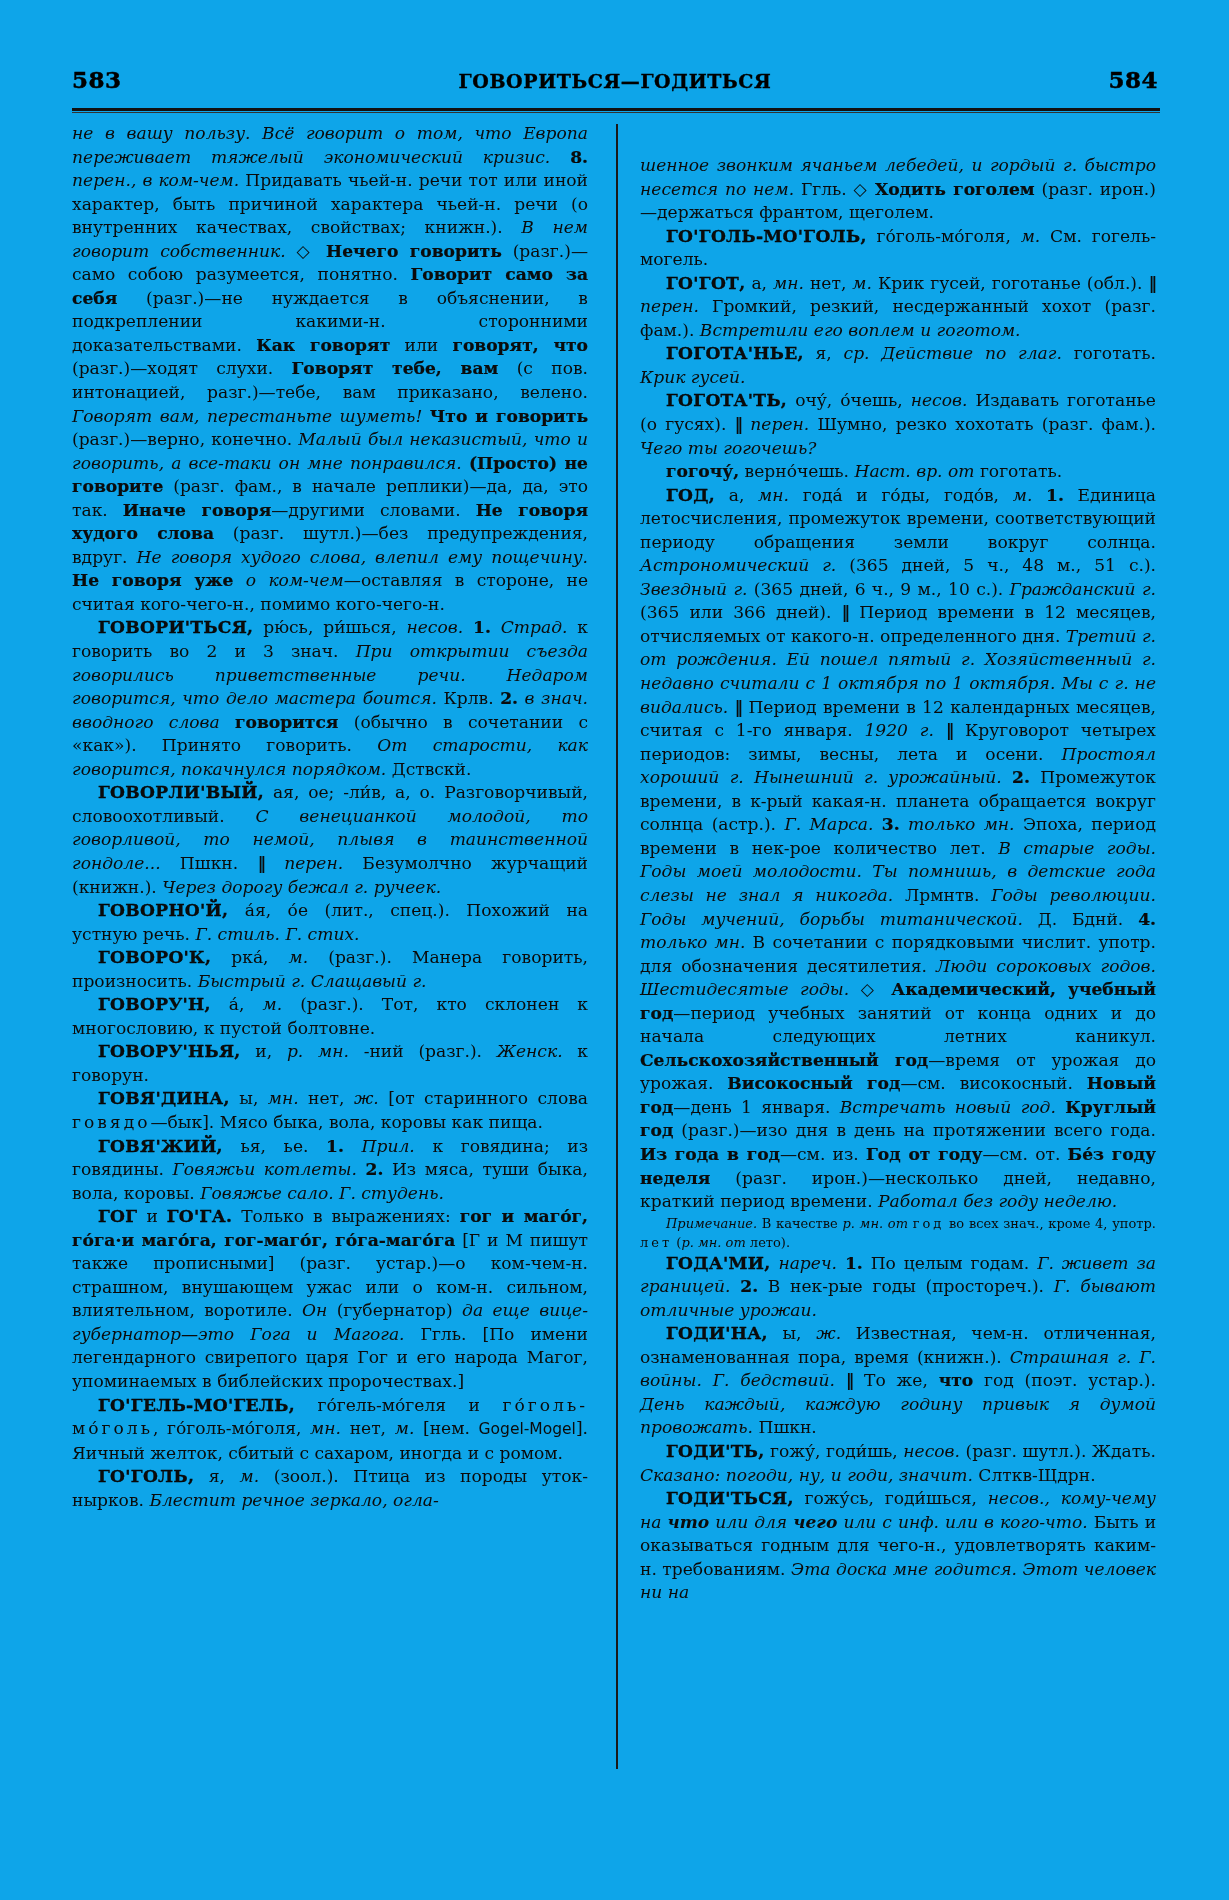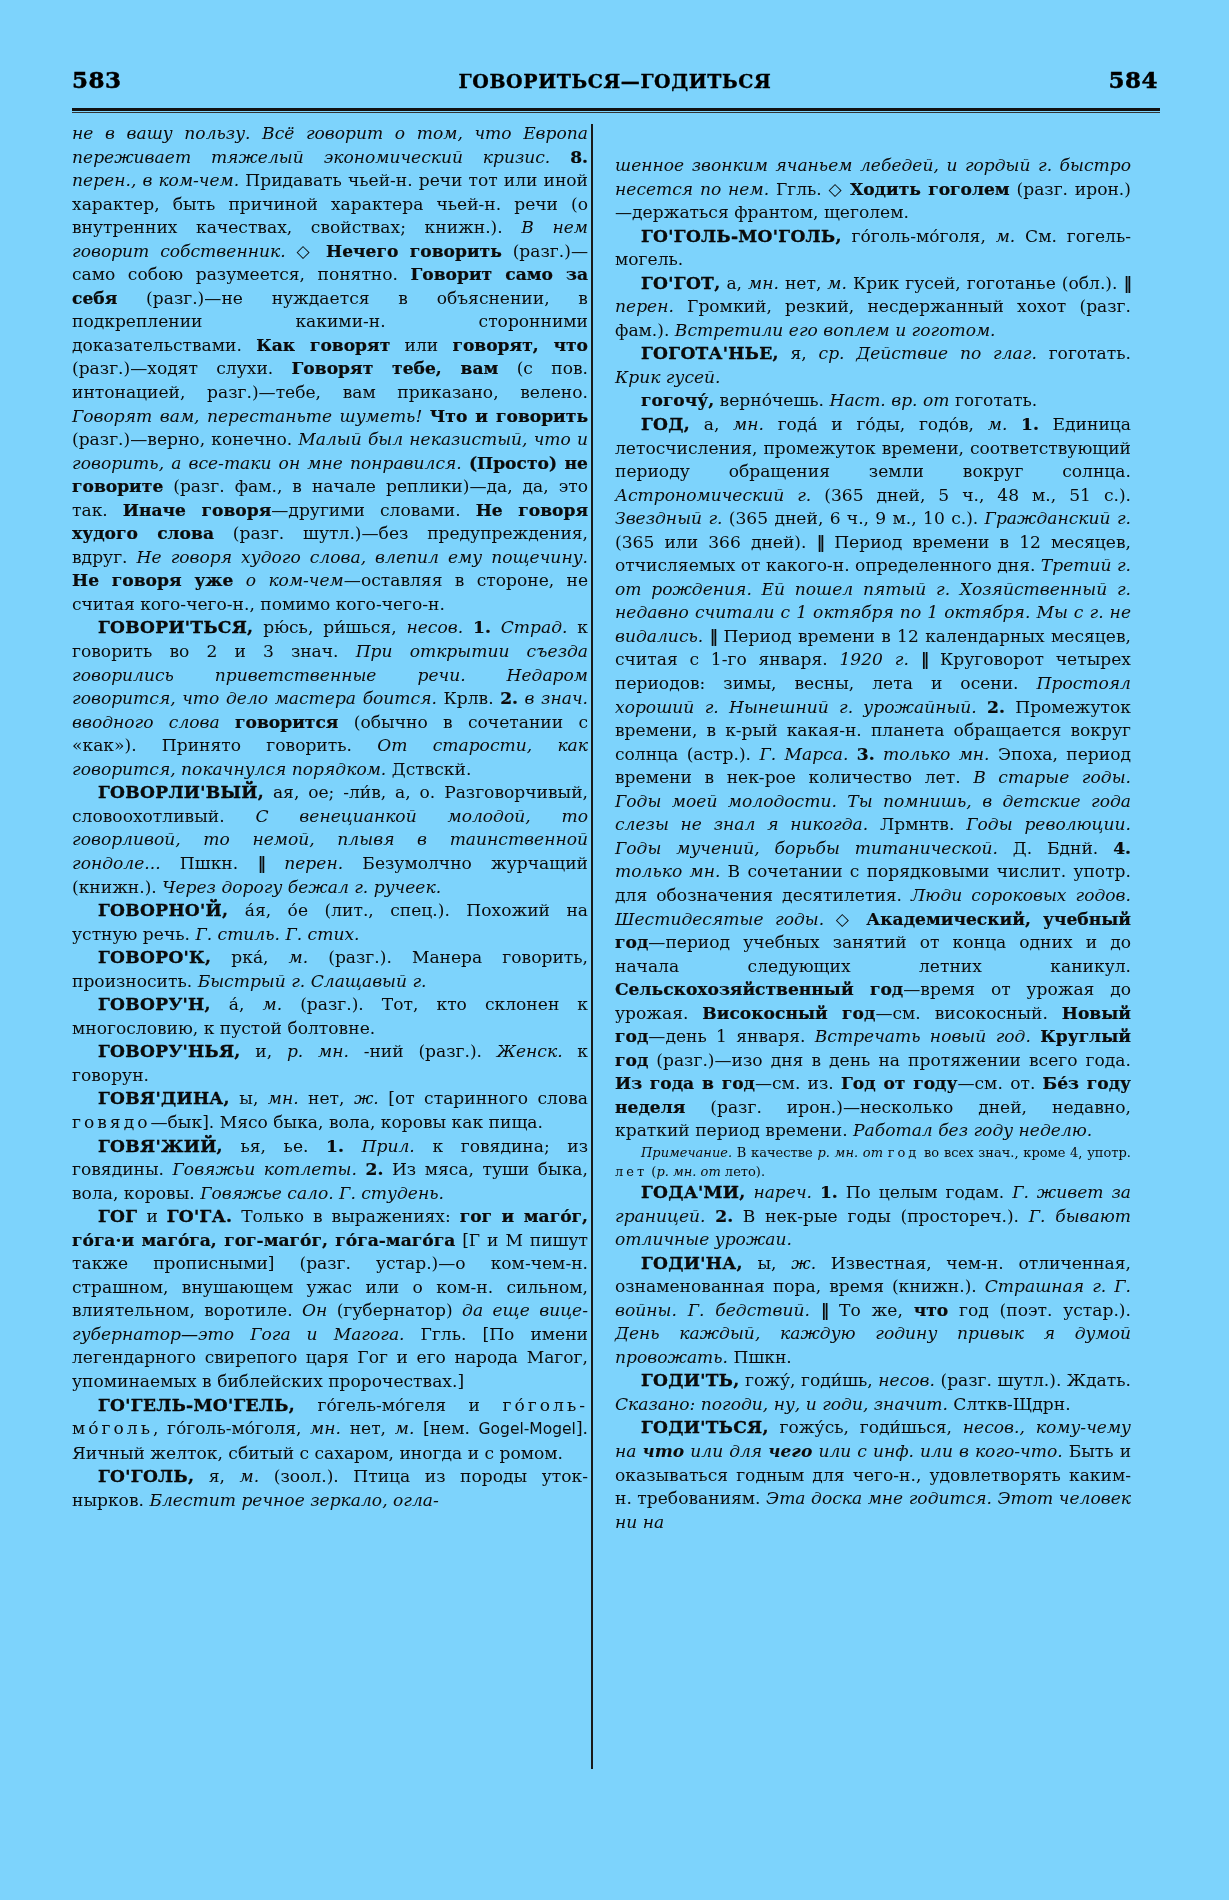--- a/index.html
+++ b/index.html
@@ -4,21 +4,21 @@
 <style>
   html, body {
     margin: 0;
     padding: 0;
     background: #ffffff;
   }
   #page {
     position: relative;
     width: 1229px;
     height: 1900px;
-    background: #7dd3fc;
+    background: #0ea5e9;
     font-family: "DejaVu Serif", "Liberation Serif", serif;
     color: #0b0b0b;
     overflow: hidden;
   }
 
   
   #running-head {
     position: absolute;
     left: 72px;
     top: 66px;
@@ -70,21 +70,21 @@
     display: flex;
   }
   .column {
     width: 516px;
     font-size: 17.1px;
     line-height: 23.55px;
     text-align: justify;
     text-justify: inter-word;
     hyphens: manual;
   }
-  .column.left  { padding-right: 3px; }
+  .column.left  { padding-right: 28px; }
   .column.right { padding-left: 22px; margin-top: 32px; }
   #col-divider {
     width: 2px;
     background: #1a1a1a;
     margin: 2px 0 0 0;
     align-self: stretch;
     height: 1645px;
     flex: 0 0 2px;
   }
 
@@ -142,20 +142,21 @@
         <div class="para"><span class="hw">ГОГ</span><span> и </span><span class="hw">ГО'ГА.</span><span> Только в выражениях: </span><span class="b">гог и маго́г, го́га·и маго́га, гог-маго́г, го́га-маго́га</span><span> [Г и М пишут также прописными] (разг. устар.)—о ком-чем-н. страшном, внушающем ужас или о ком-н. сильном, влиятельном, воротиле. </span><span class="i">Он</span><span> (губернатор) </span><span class="i">да еще вице-губернатор—это Гога и Магога.</span><span> Ггль. [По имени легендарного свирепого царя Гог и его народа Магог, упоминаемых в библейских пророчествах.]</span></div>
         <div class="para"><span class="hw">ГО'ГЕЛЬ-МО'ГЕЛЬ,</span><span> го́гель-мо́геля и </span><span class="sp">го́голь-мо́голь</span><span>, го́голь-мо́голя, </span><span class="i">мн.</span><span> нет, </span><span class="i">м.</span><span> [нем. </span><span class="lat">Gogel-Mogel</span><span>]. Яичный желток, сбитый с сахаром, иногда и с ромом.</span></div>
         <div class="para"><span class="hw">ГО'ГОЛЬ,</span><span> я, </span><span class="i">м.</span><span> (зоол.). Птица из породы уток-нырков. </span><span class="i">Блестит речное зеркало, огла-</span></div>
       </div>
     <div id="col-divider"></div>
     <div class="column right" id="col-right">
         <div class="para cont"><span class="i">шенное звонким ячаньем лебедей, и гордый г. быстро несется по нем.</span><span> Ггль. </span><span class="dia">◇</span><span> </span><span class="b">Ходить гоголем</span><span> (разг. ирон.)—держаться франтом, щеголем.</span></div>
         <div class="para"><span class="hw">ГО'ГОЛЬ-МО'ГОЛЬ,</span><span> го́голь-мо́голя, </span><span class="i">м.</span><span> См. гогель-могель.</span></div>
         <div class="para"><span class="hw">ГО'ГОТ,</span><span> а, </span><span class="i">мн.</span><span> нет, </span><span class="i">м.</span><span> Крик гусей, гоготанье (обл.). </span><span class="par">‖</span><span class="i"> перен.</span><span> Громкий, резкий, несдержанный хохот (разг. фам.). </span><span class="i">Встретили его воплем и гоготом.</span></div>
         <div class="para"><span class="hw">ГОГОТА'НЬЕ,</span><span> я, </span><span class="i">ср. Действие по глаг.</span><span> гоготать. </span><span class="i">Крик гусей.</span></div>
+        <div class="para"><span class="hw">ГОГОТА'ТЬ,</span><span> очу́, о́чешь, </span><span class="i">несов.</span><span> Издавать гоготанье (о гусях). </span><span class="par">‖</span><span class="i"> перен.</span><span> Шумно, резко хохотать (разг. фам.). </span><span class="i">Чего ты гогочешь?</span></div>
         <div class="para"><span class="b">гогочу́,</span><span> верно́чешь. </span><span class="i">Наст. вр. от</span><span> гоготать.</span></div>
         <div class="para"><span class="hw">ГОД,</span><span> а, </span><span class="i">мн.</span><span> года́ и го́ды, годо́в, </span><span class="i">м.</span><span> </span><span class="b">1.</span><span> Единица летосчисления, промежуток времени, соответствующий периоду обращения земли вокруг солнца. </span><span class="i">Астрономический г.</span><span> (365 дней, 5 ч., 48 м., 51 с.). </span><span class="i">Звездный г.</span><span> (365 дней, 6 ч., 9 м., 10 с.). </span><span class="i">Гражданский г.</span><span> (365 или 366 дней). </span><span class="par">‖</span><span> Период времени в 12 месяцев, отчисляемых от какого-н. определенного дня. </span><span class="i">Третий г. от рождения. Ей пошел пятый г. Хозяйственный г. недавно считали с 1 октября по 1 октября. Мы с г. не видались.</span><span> </span><span class="par">‖</span><span> Период времени в 12 календарных месяцев, считая с 1-го января. </span><span class="i">1920 г.</span><span> </span><span class="par">‖</span><span> Круговорот четырех периодов: зимы, весны, лета и осени. </span><span class="i">Простоял хороший г. Нынешний г. урожайный.</span><span> </span><span class="b">2.</span><span> Промежуток времени, в к-рый какая-н. планета обращается вокруг солнца (астр.). </span><span class="i">Г. Марса.</span><span> </span><span class="b">3.</span><span class="i"> только мн.</span><span> Эпоха, период времени в нек-рое количество лет. </span><span class="i">В старые годы. Годы моей молодости. Ты помнишь, в детские года слезы не знал я никогда.</span><span> Лрмнтв. </span><span class="i">Годы революции. Годы мучений, борьбы титанической.</span><span> Д. Бднй. </span><span class="b">4.</span><span class="i"> только мн.</span><span> В сочетании с порядковыми числит. употр. для обозначения десятилетия. </span><span class="i">Люди сороковых годов. Шестидесятые годы.</span><span> </span><span class="dia">◇</span><span> </span><span class="b">Академический, учебный год</span><span>—период учебных занятий от конца одних и до начала следующих летних каникул. </span><span class="b">Сельскохозяйственный год</span><span>—время от урожая до урожая. </span><span class="b">Високосный год</span><span>—см. високосный. </span><span class="b">Новый год</span><span>—день 1 января. </span><span class="i">Встречать новый год.</span><span> </span><span class="b">Круглый год</span><span> (разг.)—изо дня в день на протяжении всего года. </span><span class="b">Из года в год</span><span>—см. из. </span><span class="b">Год от году</span><span>—см. от. </span><span class="b">Бе́з году неделя</span><span> (разг. ирон.)—несколько дней, недавно, краткий период времени. </span><span class="i">Работал без году неделю.</span></div>
         <div class="para note"><span class="i">Примечание.</span><span> В качестве </span><span class="i">р. мн. от</span><span> </span><span class="sp">год</span><span> во всех знач., кроме 4, употр. </span><span class="sp">лет</span><span> (</span><span class="i">р. мн. от</span><span> лето).</span></div>
         <div class="para"><span class="hw">ГОДА'МИ,</span><span class="i"> нареч.</span><span> </span><span class="b">1.</span><span> По целым годам. </span><span class="i">Г. живет за границей.</span><span> </span><span class="b">2.</span><span> В нек-рые годы (простореч.). </span><span class="i">Г. бывают отличные урожаи.</span></div>
         <div class="para"><span class="hw">ГОДИ'НА,</span><span> ы, </span><span class="i">ж.</span><span> Известная, чем-н. отличенная, ознаменованная пора, время (книжн.). </span><span class="i">Страшная г. Г. войны. Г. бедствий.</span><span> </span><span class="par">‖</span><span> То же, </span><span class="b">что</span><span> год (поэт. устар.). </span><span class="i">День каждый, каждую годину привык я думой провожать.</span><span> Пшкн.</span></div>
         <div class="para"><span class="hw">ГОДИ'ТЬ,</span><span> гожу́, годи́шь, </span><span class="i">несов.</span><span> (разг. шутл.). Ждать. </span><span class="i">Сказано: погоди, ну, и годи, значит.</span><span> Слткв-Щдрн.</span></div>
         <div class="para"><span class="hw">ГОДИ'ТЬСЯ,</span><span> гожу́сь, годи́шься, </span><span class="i">несов., кому-чему</span><span> </span><span class="i">на</span><span> </span><span class="bi">что</span><span> </span><span class="i">или для</span><span> </span><span class="bi">чего</span><span> </span><span class="i">или с инф. или в кого-что.</span><span> Быть и оказываться годным для чего-н., удовлетворять каким-н. требованиям. </span><span class="i">Эта доска мне годится. Этот человек ни на</span></div>
       </div>
   </div>
 

